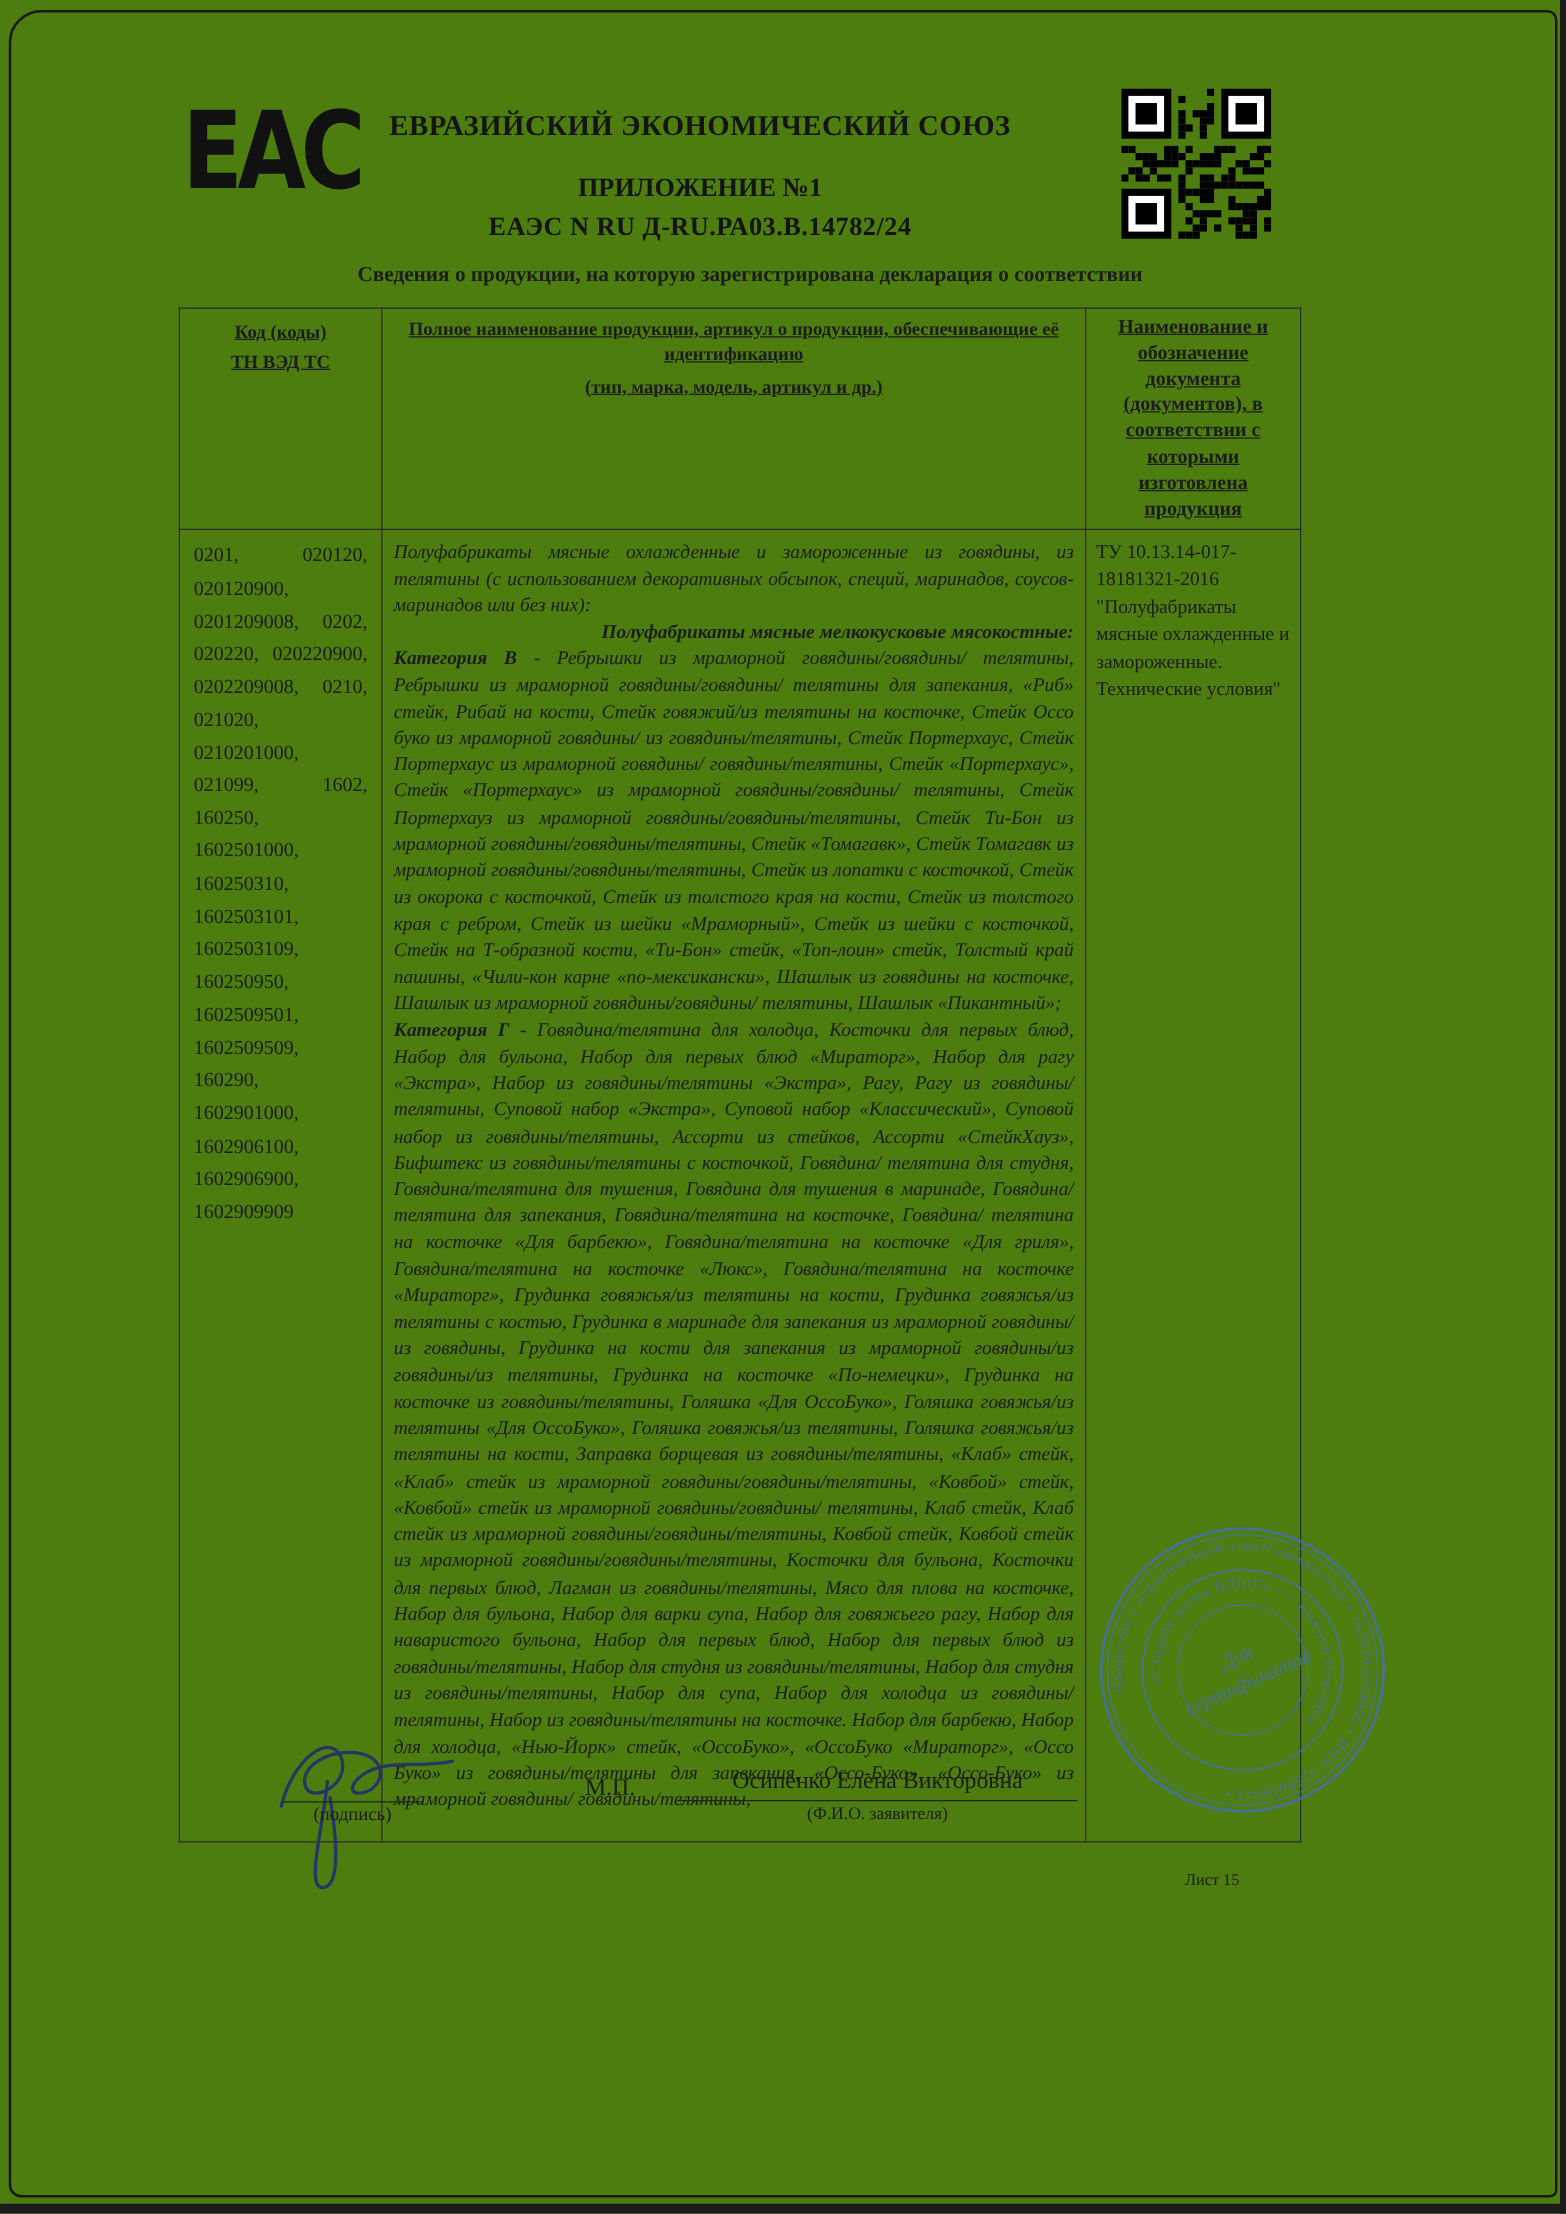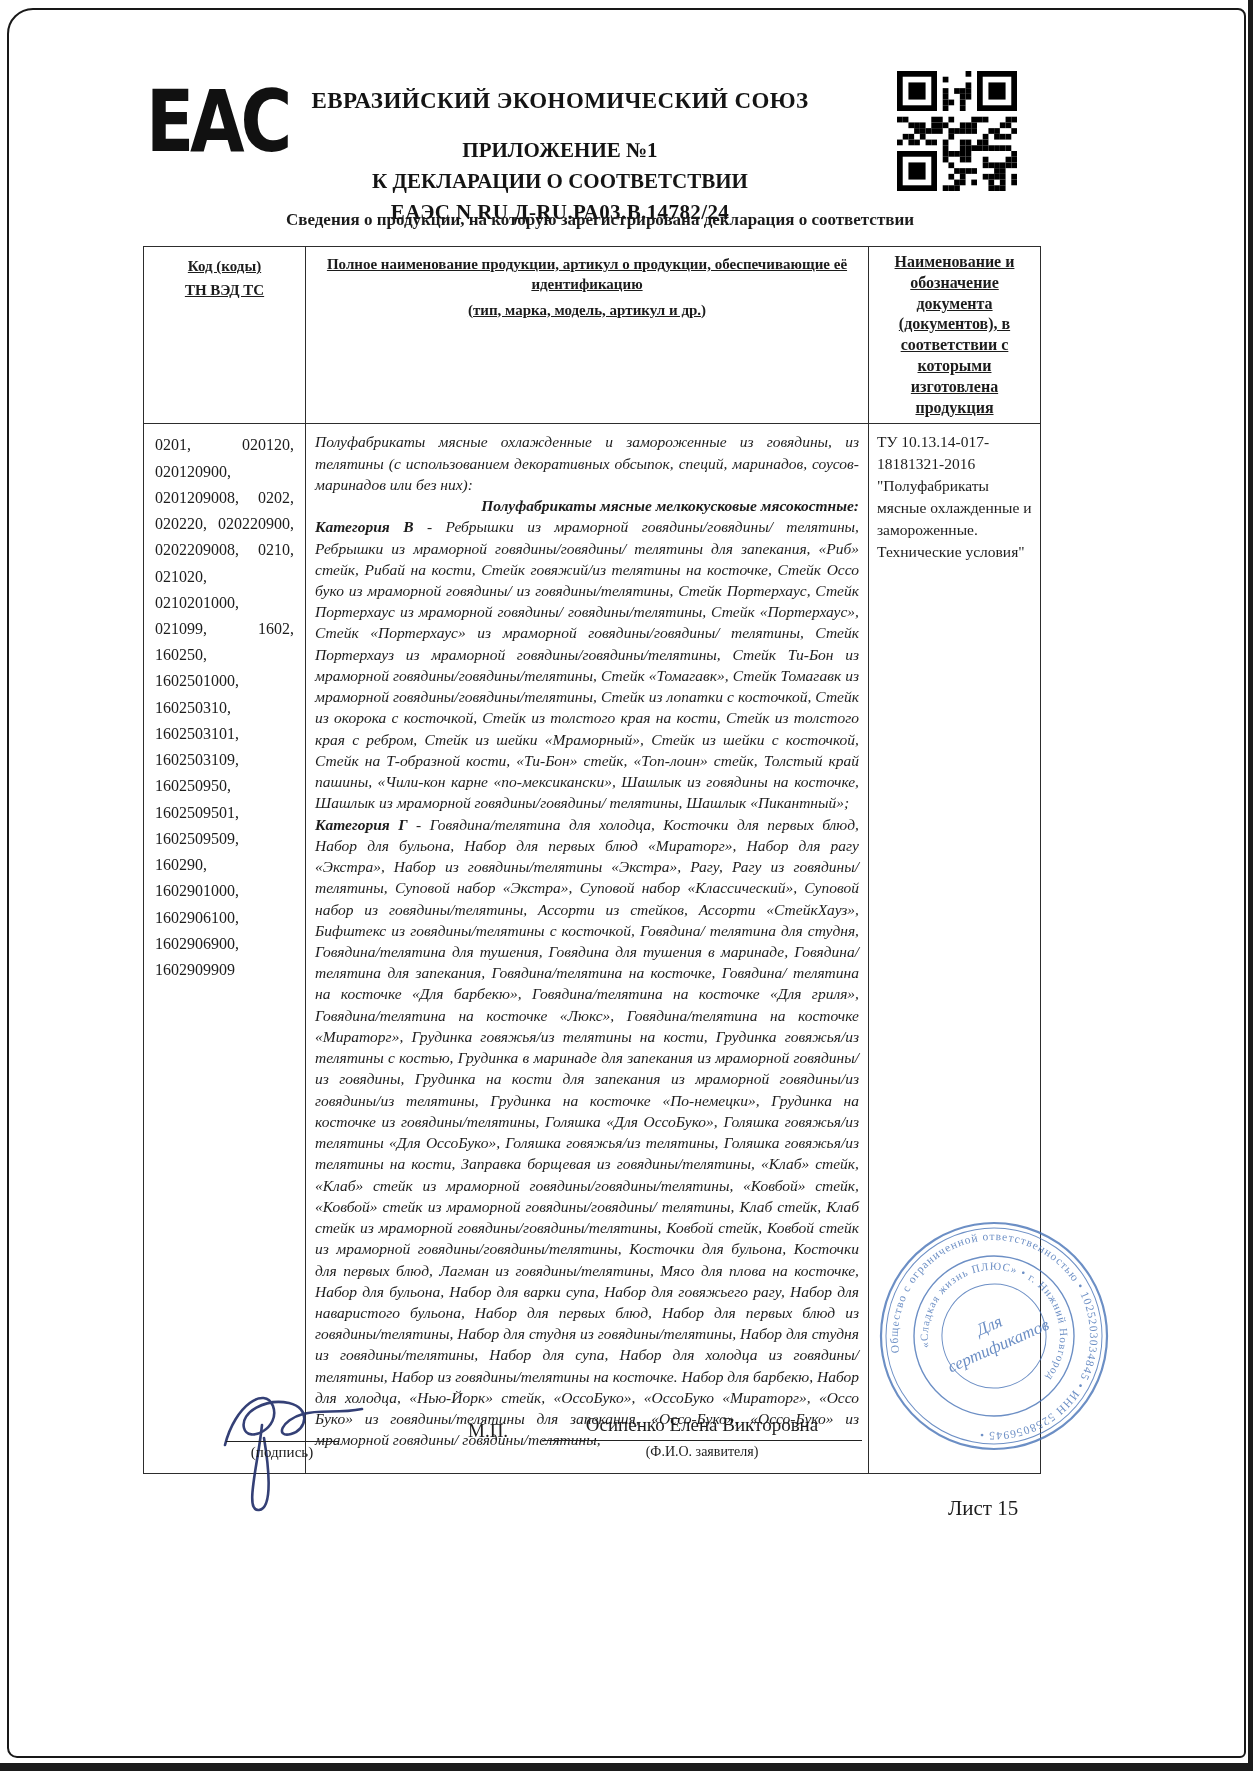--- a/index.html
+++ b/index.html
@@ -1,19 +1,19 @@
 <!DOCTYPE html>
 <html><head>
 <meta charset="utf-8">
 <style>
   * { margin:0; padding:0; box-sizing:border-box; }
   html,body { background:#9a9a9a; }
   .page {
     position:relative; width:1253px; height:1771px; margin:0 auto;
-    background:#ffffff; color:#1c1c1c; overflow:hidden;
+    background:#4d7c0f; color:#1c1c1c; overflow:hidden;
     font-family:"Liberation Serif", serif;
   }
   
   .scan-frame {
     position:absolute; left:7px; top:8px; right:7px; bottom:13px;
     border:2px solid #181818; border-radius:26px 8px 6px 10px; pointer-events:none;
   }
   .edge-right { position:absolute; right:0; top:0; width:5px; height:100%; background:#1b1b1b; }
   .edge-bottom { position:absolute; left:0; bottom:0; width:100%; height:8px; background:#1b1b1b; }
 
@@ -53,40 +53,39 @@
   
   .signature-svg { position:absolute; left:210px; top:1370px; pointer-events:none; }
   .sign-label {
     position:absolute; left:226px; top:1441px; width:112px; text-align:center;
     font-size:15px; border-top:1.5px solid #222; padding-top:2px;
   }
   .mp { position:absolute; left:468px; top:1420px; font-size:19px; }
   .applicant { position:absolute; left:542px; top:1414px; width:320px; text-align:center; }
   .applicant .name { font-size:19px; padding-bottom:4px; border-bottom:1.5px solid #222; }
   .applicant .fio { font-size:14px; padding-top:3px; }
-  .page-num { position:absolute; left:948px; top:1496px; font-size:21px; }
+  .page-num { position:absolute; left:948px; top:1496px; font-size:13px; }
 
   
   .stamp { position:absolute; left:874px; top:1216px; width:240px; height:240px; opacity:.78; transform:rotate(-10deg); pointer-events:none; }
   .stamp text { font-family:"Liberation Serif", serif; }
 </style>
 </head>
 <body>
 
 <div class="page">
 
   <div class="edge-right"></div>
   <div class="edge-bottom"></div>
   <div class="scan-frame"></div>
 
   <div class="eac-logo">ЕАС</div>
   <div class="title-block">
     <div class="title-l1">ЕВРАЗИЙСКИЙ ЭКОНОМИЧЕСКИЙ СОЮЗ</div>
     <div class="title-l2">ПРИЛОЖЕНИЕ №1</div>
-    <div class="title-l3">К ДЕКЛАРАЦИИ О СООТВЕТСТВИИ</div>
     <div class="title-l4">ЕАЭС N RU Д-RU.РА03.В.14782/24</div>
   </div>
   <div class="qr">
     <svg id="qr-svg" viewBox="0 0 126 126" width="120" height="122" xmlns="http://www.w3.org/2000/svg">
         <g fill="#000">
           <rect x="72.0" y="0.0" width="6.0" height="6.0"></rect>
           <rect x="48.0" y="6.0" width="6.0" height="6.0"></rect>
           <rect x="72.0" y="12.0" width="6.0" height="6.0"></rect>
           <rect x="48.0" y="18.0" width="6.0" height="6.0"></rect>
           <rect x="60.0" y="18.0" width="6.0" height="6.0"></rect>

